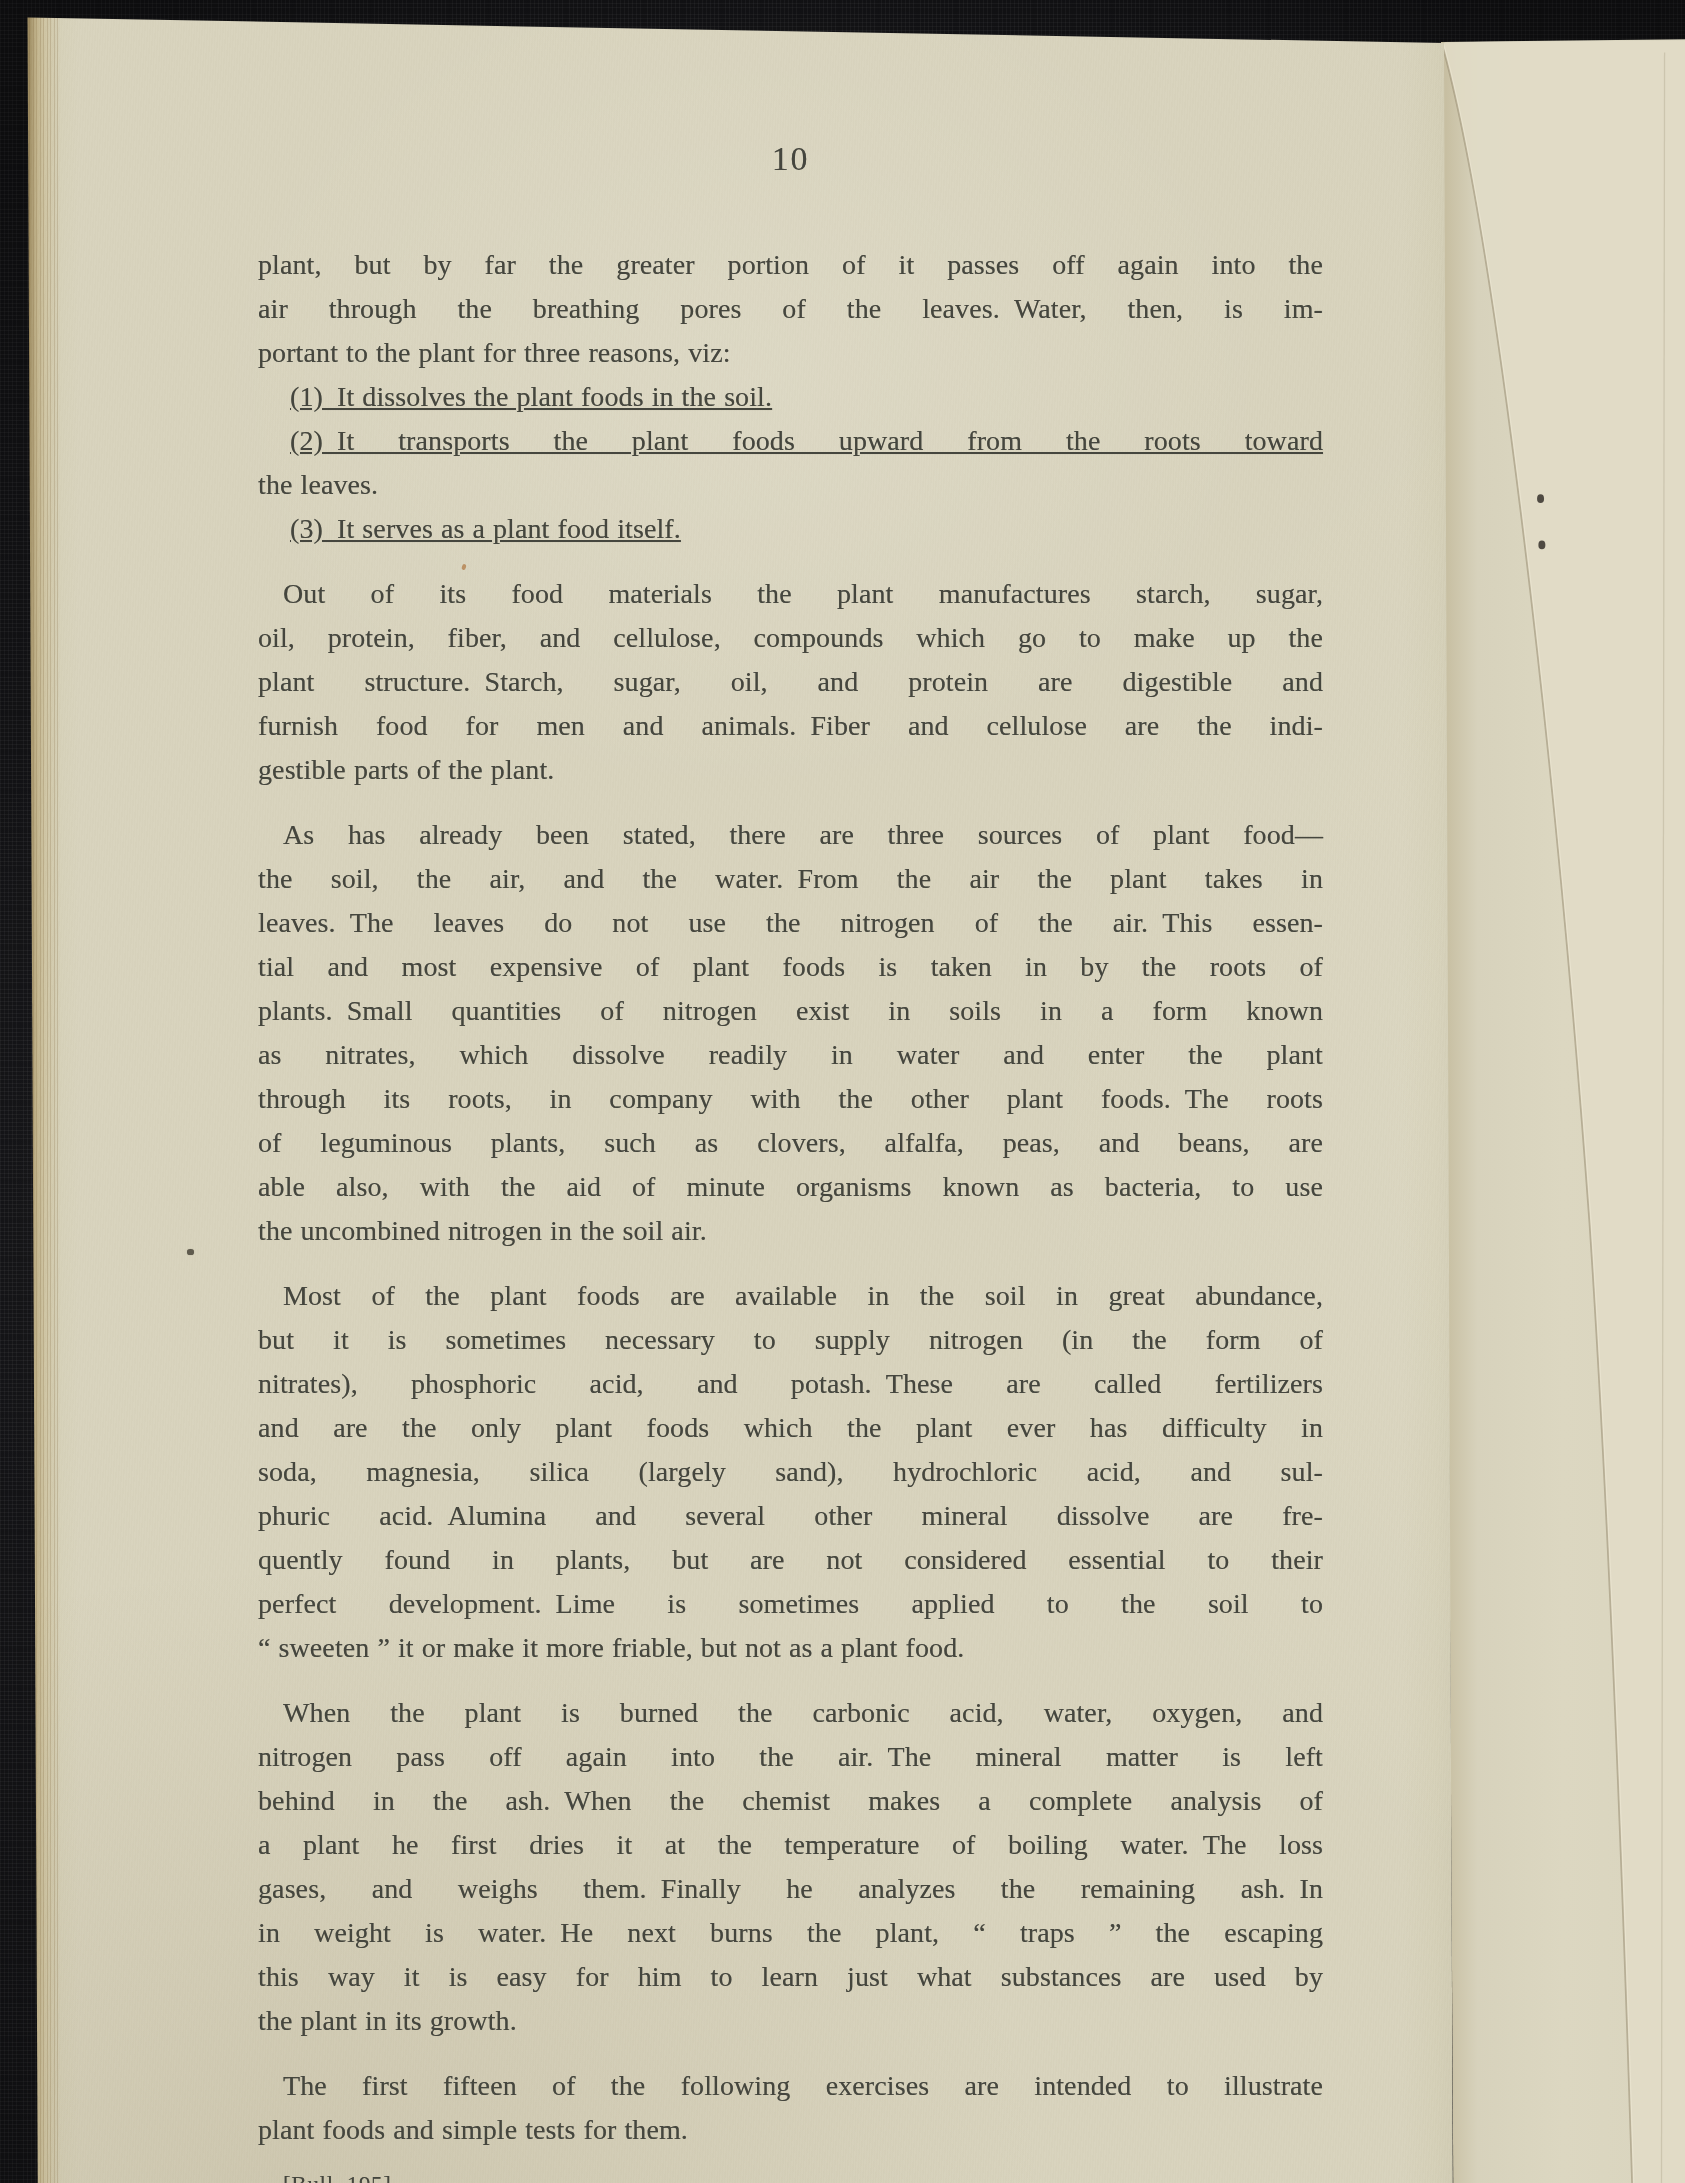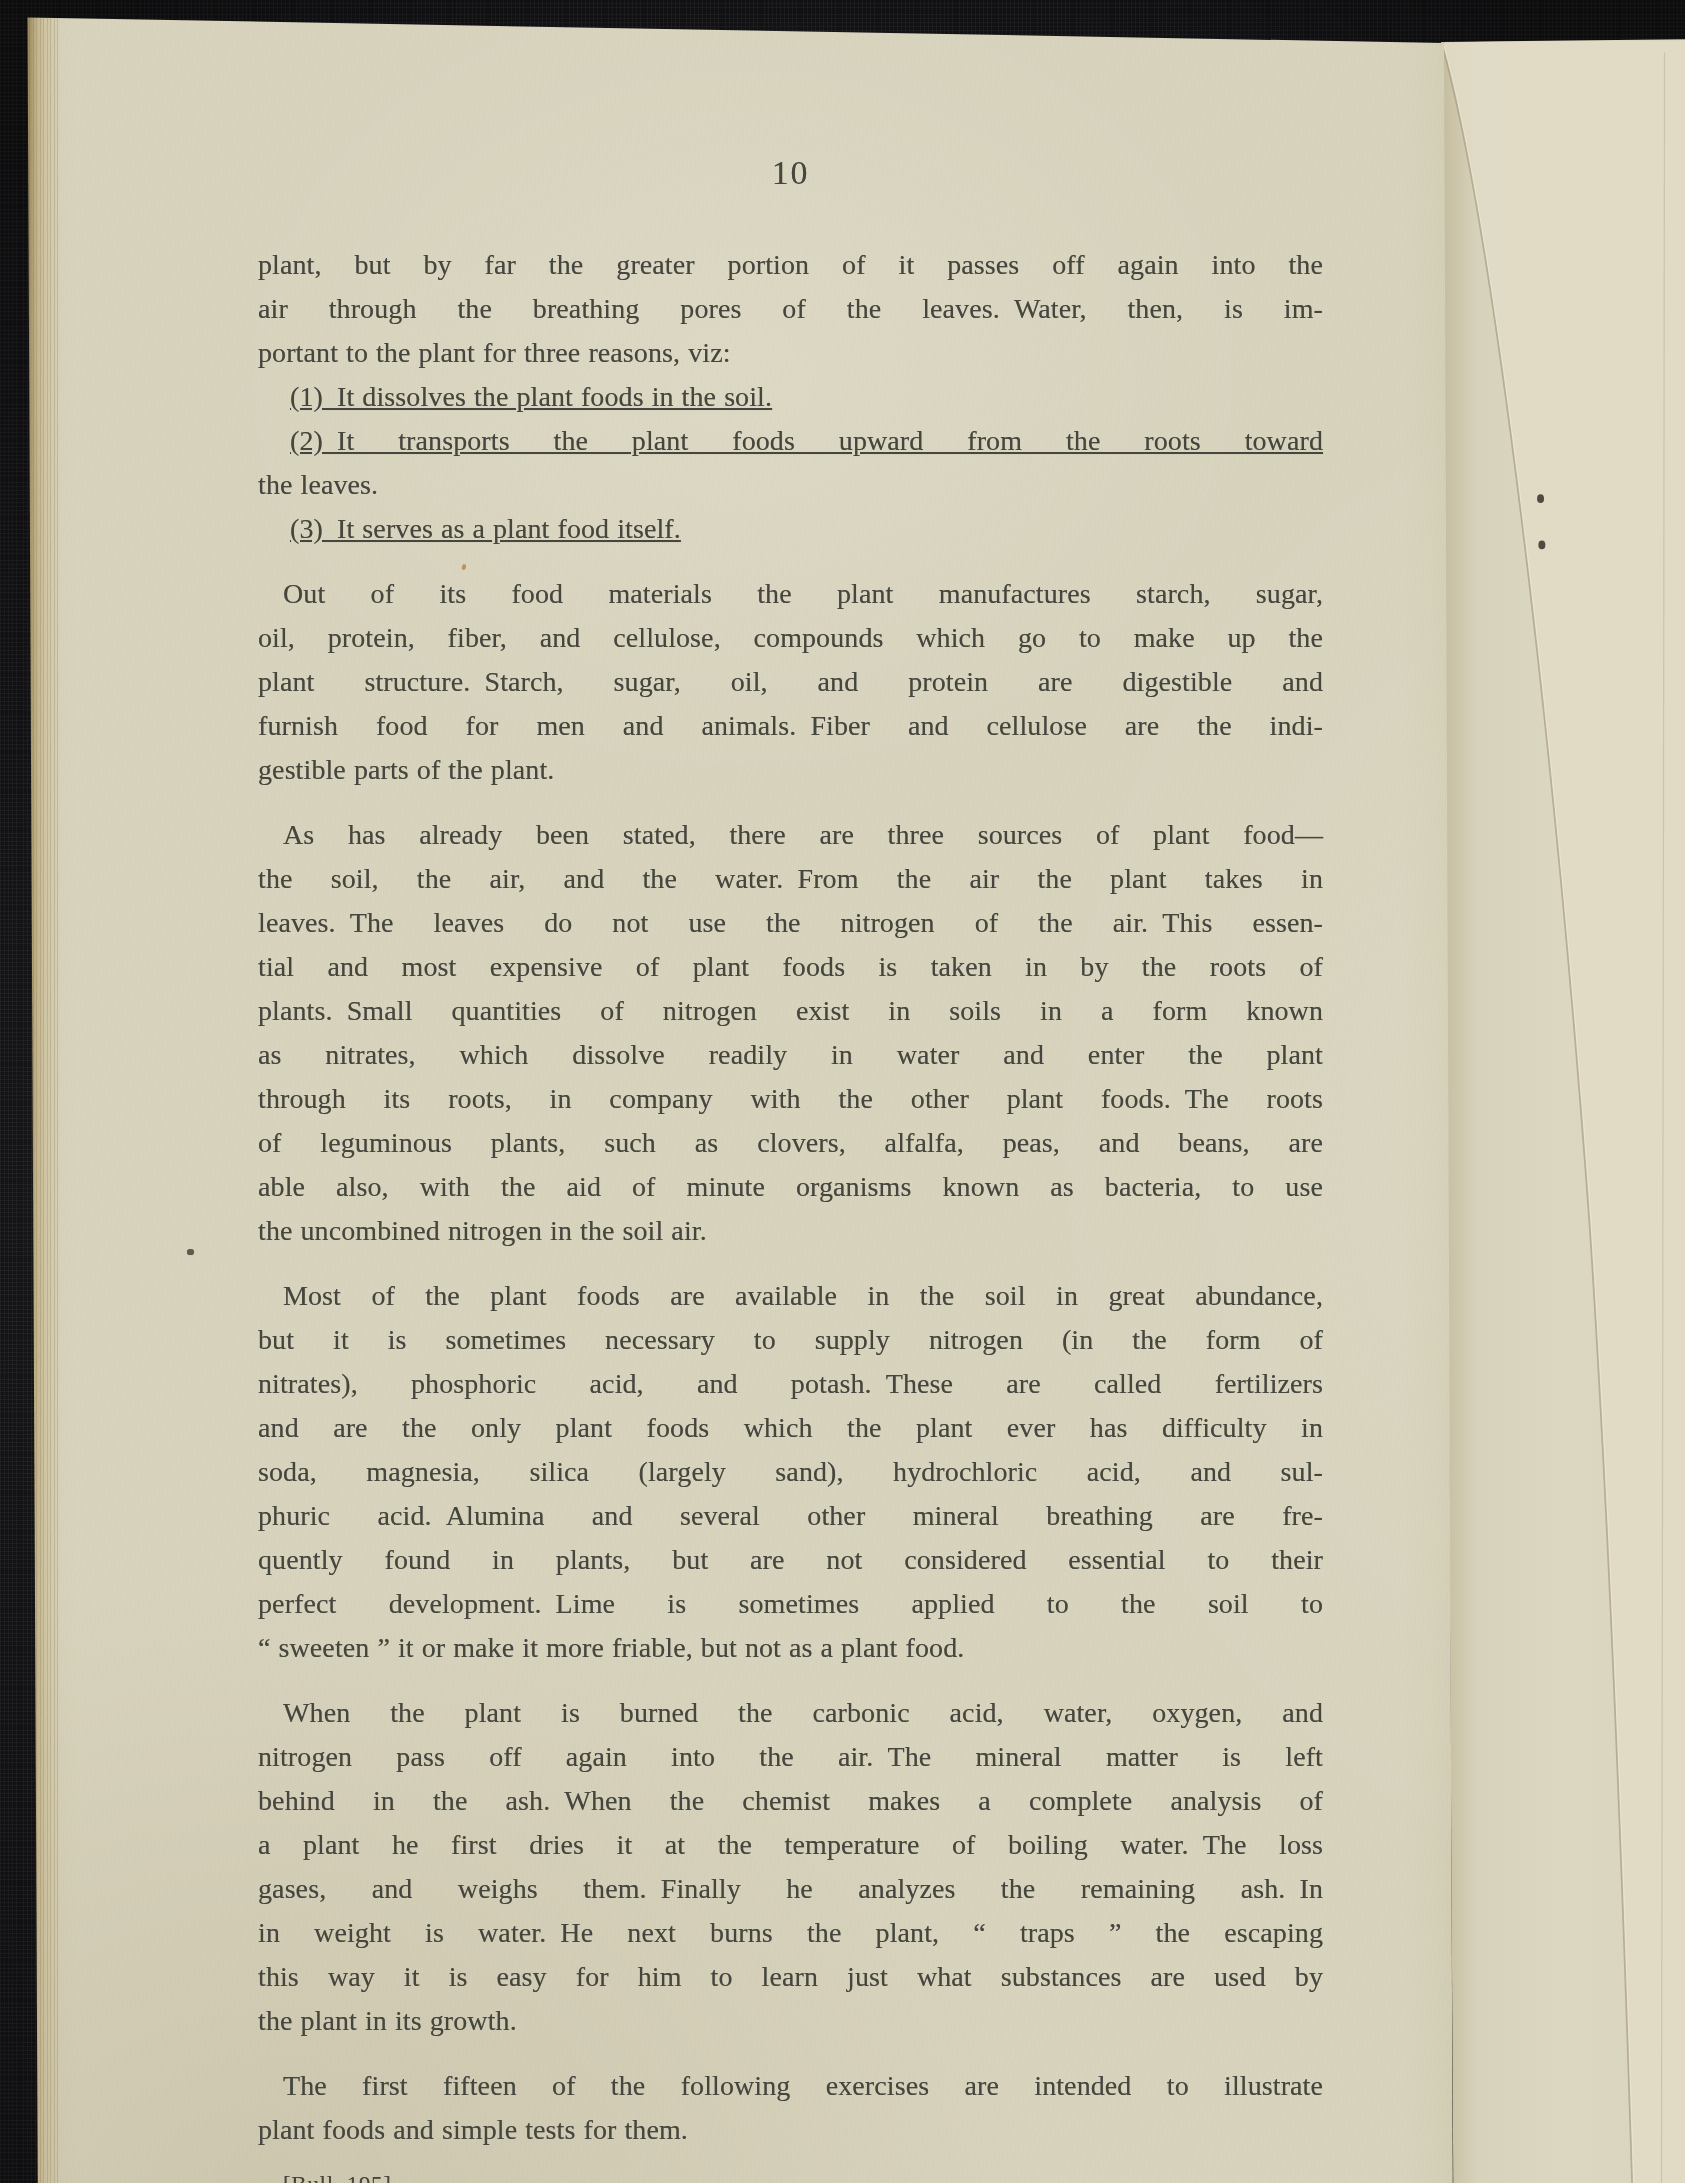--- a/index.html
+++ b/index.html
@@ -40,21 +40,21 @@
       radial-gradient(917px 1179px at 97% 45%, rgba(255,252,240,0.10), transparent 70%),
       repeating-linear-gradient(93deg, rgba(118,108,78,0.015) 0 1.3px, rgba(255,255,250,0.015) 1.3px 2.6px);
   }
   .edge-stack{
     position:absolute;left:26px;top:15.7px;bottom:26px;width:32px;
     background:repeating-linear-gradient(90deg, rgba(122,97,57,0.38) 0 0.9px, rgba(222,214,190,0) 0.9px 3.5px);
     opacity:.55;filter:blur(0.3px);
   }
   
   .pageno{
-    position:absolute;left:258px;top:155px;width:1065px;
+    position:absolute;left:258px;top:141px;width:1065px;
     font-size:34px;line-height:35px;letter-spacing:1.7px;
     text-align:center;color:#45463e;
     text-shadow:0 0 0.4px rgba(69,70,62,0.5);
   }
   .textblock{position:absolute;left:258px;top:0;width:1065px;height:2523px;}
   .lines{position:absolute;left:0;top:243px;width:1065px;}
   .line{
     height:44px;line-height:44px;font-size:28px;
     color:#45463e;letter-spacing:0.1px;word-spacing:0.9px;
     text-align:justify;text-align-last:justify;
@@ -126,21 +126,21 @@
         <div class="line">as nitrates, which dissolve readily in water and enter the plant</div>
         <div class="line">through its roots, in company with the other plant foods. The roots</div>
         <div class="line">of leguminous plants, such as clovers, alfalfa, peas, and beans, are</div>
         <div class="line">able also, with the aid of minute organisms known as bacteria, to use</div>
         <div class="line last">the uncombined nitrogen in the soil air.</div>
         <div class="line ind">Most of the plant foods are available in the soil in great abundance,</div>
         <div class="line">but it is sometimes necessary to supply nitrogen (in the form of</div>
         <div class="line">nitrates), phosphoric acid, and potash. These are called fertilizers</div>
         <div class="line">and are the only plant foods which the plant ever has difficulty in</div>
         <div class="line">soda, magnesia, silica (largely sand), hydrochloric acid, and sul-</div>
-        <div class="line">phuric acid. Alumina and several other mineral breathing are fre-</div>
+        <div class="line">phuric acid. Alumina and several other mineral dissolve are fre-</div>
         <div class="line">quently found in plants, but are not considered essential to their</div>
         <div class="line">perfect development. Lime is sometimes applied to the soil to</div>
         <div class="line last">“ sweeten ” it or make it more friable, but not as a plant food.</div>
         <div class="line ind">When the plant is burned the carbonic acid, water, oxygen, and</div>
         <div class="line">nitrogen pass off again into the air. The mineral matter is left</div>
         <div class="line">behind in the ash. When the chemist makes a complete analysis of</div>
         <div class="line">a plant he first dries it at the temperature of boiling water. The loss</div>
         <div class="line">gases, and weighs them. Finally he analyzes the remaining ash. In</div>
         <div class="line">in weight is water. He next burns the plant, “ traps ” the escaping</div>
         <div class="line">this way it is easy for him to learn just what substances are used by</div>

